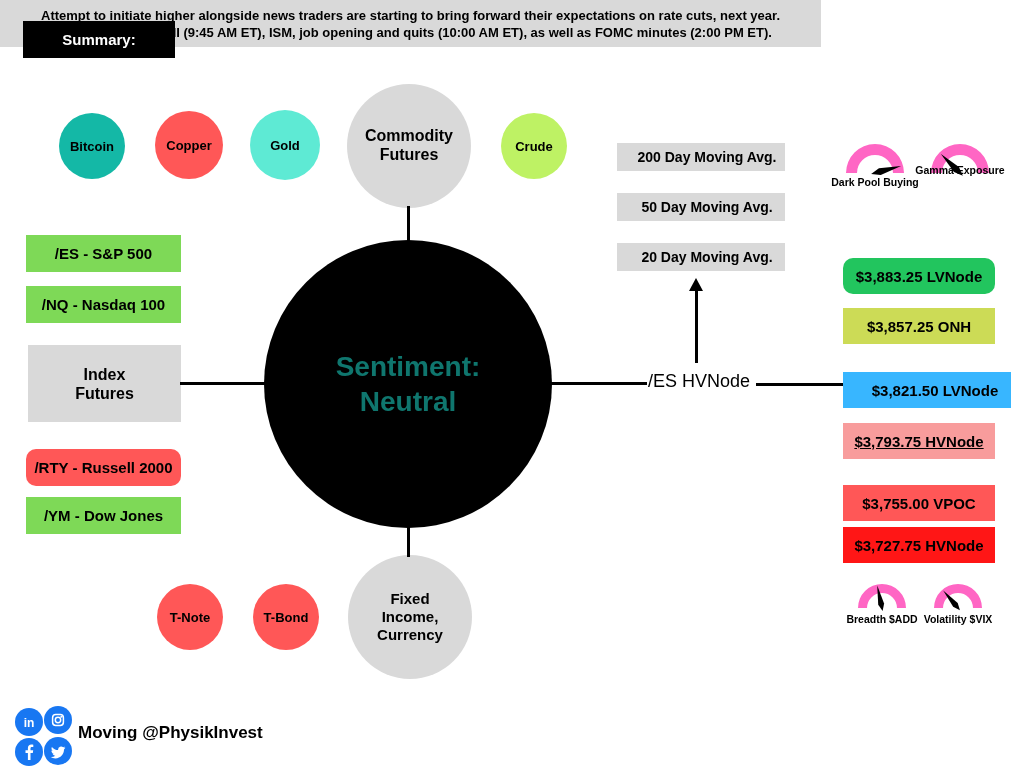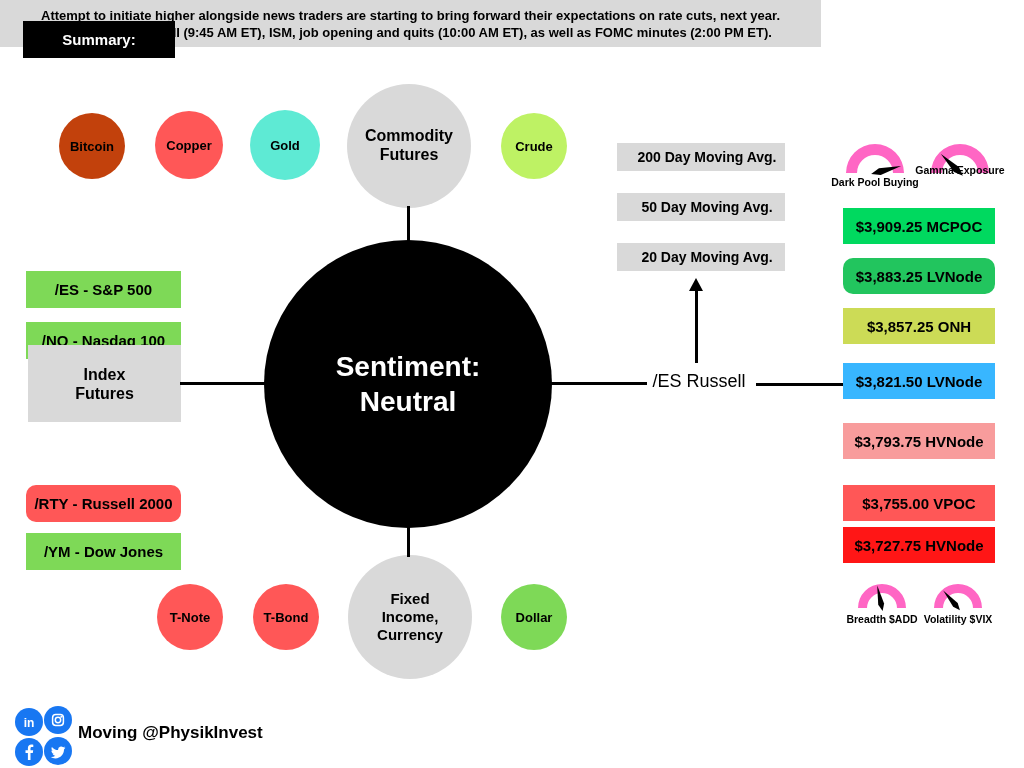--- a/index.html
+++ b/index.html
@@ -19,24 +19,24 @@
   #summary-box{left:181px;top:17px;width:821px;height:47px;background:#D9D9D9;
                display:flex;flex-direction:column;align-items:center;justify-content:center;
                font-size:13px;font-weight:600;line-height:17px;text-align:center;}
   
   #bitcoin{left:59px;top:113px;width:66px;height:66px;}
   #copper{left:155px;top:111px;width:68px;height:68px;}
   #gold{left:250px;top:110px;width:70px;height:70px;}
   #commodity-hub{left:347px;top:84px;width:124px;height:124px;}
   #crude{left:501px;top:113px;width:66px;height:66px;}
   
-  #sentiment{left:264px;top:240px;width:288px;height:288px;background:#000;color:#ffffff;
+  #sentiment{left:264px;top:240px;width:288px;height:288px;background:#000;color:#0f766e;
              font-size:28px;font-weight:600;line-height:1.25;}
   
-  .left-box{left:26px;width:155px;height:37px;margin-top:36px;}
+  .left-box{left:26px;width:155px;height:37px;}
   #es-box{top:235px;}
   #nq-box{top:286px;}
   #index-hub{left:28px;top:345px;width:153px;height:77px;background:#D9D9D9;font-size:16px;line-height:19px;flex-direction:column;}
   #rty-box{top:449px;border-radius:10px;}
   #ym-box{top:497px;}
   
   #tnote{left:157px;top:584px;width:66px;height:66px;}
   #tbond{left:253px;top:584px;width:66px;height:66px;}
   #fixed-hub{left:348px;top:555px;width:124px;height:124px;font-size:15px;}
   #dollar{left:501px;top:584px;width:66px;height:66px;}
@@ -48,22 +48,22 @@
   #conn-right-b{left:756px;top:383px;width:87px;height:3px;}
   #arrow-line{left:695px;top:288px;width:3px;height:75px;}
   #arrow-head{left:689px;top:278px;width:0;height:0;border-left:7px solid transparent;
               border-right:7px solid transparent;border-bottom:13px solid #000;position:absolute;}
   
   .ma-box{left:617px;width:156px;height:28px;font-size:14px;padding-left:12px;}
   #ma-200{top:143px;} #ma-50{top:193px;} #ma-20{top:243px;}
   #es-levels-label{left:643px;top:371px;width:112px;text-align:center;font-size:18px;font-weight:500;}
   
   .level-box{left:843px;width:152px;height:36px;font-size:15px;}
-  #lvl-0{top:208px;} #lvl-1{top:258px;} #lvl-2{top:308px;} #lvl-3{top:363px;}
-  #lvl-4{top:423px;} #lvl-5{top:473px;margin-top:12px;} #lvl-6{top:527px;}
+  #lvl-0{top:208px;} #lvl-1{top:258px;} #lvl-2{top:308px;} #lvl-3{top:372px;padding-left:16px;}
+  #lvl-4{top:423px;text-decoration:underline;} #lvl-5{top:473px;margin-top:12px;} #lvl-6{top:527px;}
   
   .gauge-label{position:absolute;width:116px;text-align:center;font-size:10.5px;font-weight:bold;}
   #gauge-dp{left:844px;top:140px;} #gauge-ge{left:929px;top:140px;}
   #gauge-dp-label{left:817px;top:176px;} #gauge-ge-label{left:902px;top:164px;}
   #gauge-br{left:856px;top:580px;} #gauge-vx{left:932px;top:580px;}
   #gauge-br-label{left:824px;top:613px;} #gauge-vx-label{left:900px;top:613px;}
   
   .social{position:absolute;width:28px;height:28px;}
   #social-linkedin{left:15px;top:708px;} #social-instagram{left:44px;top:706px;}
   #social-facebook{left:15px;top:738px;} #social-twitter{left:44px;top:737px;}
@@ -73,21 +73,21 @@
 <body>
 
 <div id="canvas">
 
   <div id="summary-label" class="box">Summary:</div>
   <div id="summary-box">
     <span>Attempt to initiate higher alongside news traders are starting to bring forward their expectations on rate cuts, next year.</span>
     <span>Ahead is data on PMI (9:45 AM ET), ISM, job opening and quits (10:00 AM ET), as well as FOMC minutes (2:00 PM ET).</span>
   </div>
 
-  <div id="bitcoin" class="circle small-circle" style="background: #c2410c;">Bitcoin</div>
+  <div id="bitcoin" class="circle small-circle" style="background: #14b8a6;">Bitcoin</div>
   <div id="copper" class="circle small-circle" style="background: rgb(255, 87, 87);">Copper</div>
   <div id="gold" class="circle small-circle" style="background: #5eead4;">Gold</div>
   <div id="commodity-hub" class="circle hub-circle">
     <span>Commodity</span>
     <span>Futures</span>
   </div>
   <div id="crude" class="circle small-circle" style="background: #bef264;">Crude</div>
 
   <div id="sentiment" class="circle">
     <span>Sentiment:</span>
@@ -103,36 +103,34 @@
   <div id="rty-box" class="box left-box" style="background: rgb(255, 87, 87);">/RTY - Russell 2000</div>
   <div id="ym-box" class="box left-box" style="background: rgb(126, 217, 87);">/YM - Dow Jones</div>
 
   <div id="tnote" class="circle small-circle" style="background: rgb(255, 87, 87);">T-Note</div>
   <div id="tbond" class="circle small-circle" style="background: rgb(255, 87, 87);">T-Bond</div>
   <div id="fixed-hub" class="circle hub-circle">
     <span>Fixed</span>
     <span>Income,</span>
     <span>Currency</span>
   </div>
-  <div id="dollar" class="circle small-circle" style="background: rgb(126, 217, 87);">Dollar</div>
 
   <div id="conn-top" class="line"></div>
   <div id="conn-bottom" class="line"></div>
   <div id="conn-left" class="line"></div>
   <div id="conn-right-a" class="line"></div>
   <div id="conn-right-b" class="line"></div>
   <div id="arrow-line" class="line"></div>
   <div id="arrow-head"></div>
 
   <div id="ma-200" class="box ma-box gray-box">200 Day Moving Avg.</div>
   <div id="ma-50" class="box ma-box gray-box">50 Day Moving Avg.</div>
   <div id="ma-20" class="box ma-box gray-box">20 Day Moving Avg.</div>
-  <div id="es-levels-label" class="abs">/ES Russell</div>
+  <div id="es-levels-label" class="abs">/ES HVNode</div>
 
-  <div id="lvl-0" class="box level-box" style="background: rgb(0, 217, 95);">$3,909.25 MCPOC</div>
   <div id="lvl-1" class="box level-box" style="background: #22c55e; border-radius: 10px;">$3,883.25 LVNode</div>
   <div id="lvl-2" class="box level-box" style="background: rgb(204, 219, 86);">$3,857.25 ONH</div>
   <div id="lvl-3" class="box level-box" style="background: rgb(56, 182, 255);">$3,821.50 LVNode</div>
   <div id="lvl-4" class="box level-box" style="background: rgb(248, 156, 156);">$3,793.75 HVNode</div>
   <div id="lvl-5" class="box level-box" style="background: rgb(255, 87, 87);">$3,755.00 VPOC</div>
   <div id="lvl-6" class="box level-box" style="background: rgb(255, 22, 22);">$3,727.75 HVNode</div>
 
   <svg id="gauge-dp" class="abs" width="62" height="38">
     <path d="M2,33 A29,29 0 0 1 60,33 L49,33 A18,18 0 0 0 13,33 Z" fill="#FF66C4"></path>
     <polygon points="31,6 34.5,28 31,37 27.5,28" fill="#000" transform="rotate(75 31 33)"></polygon>

